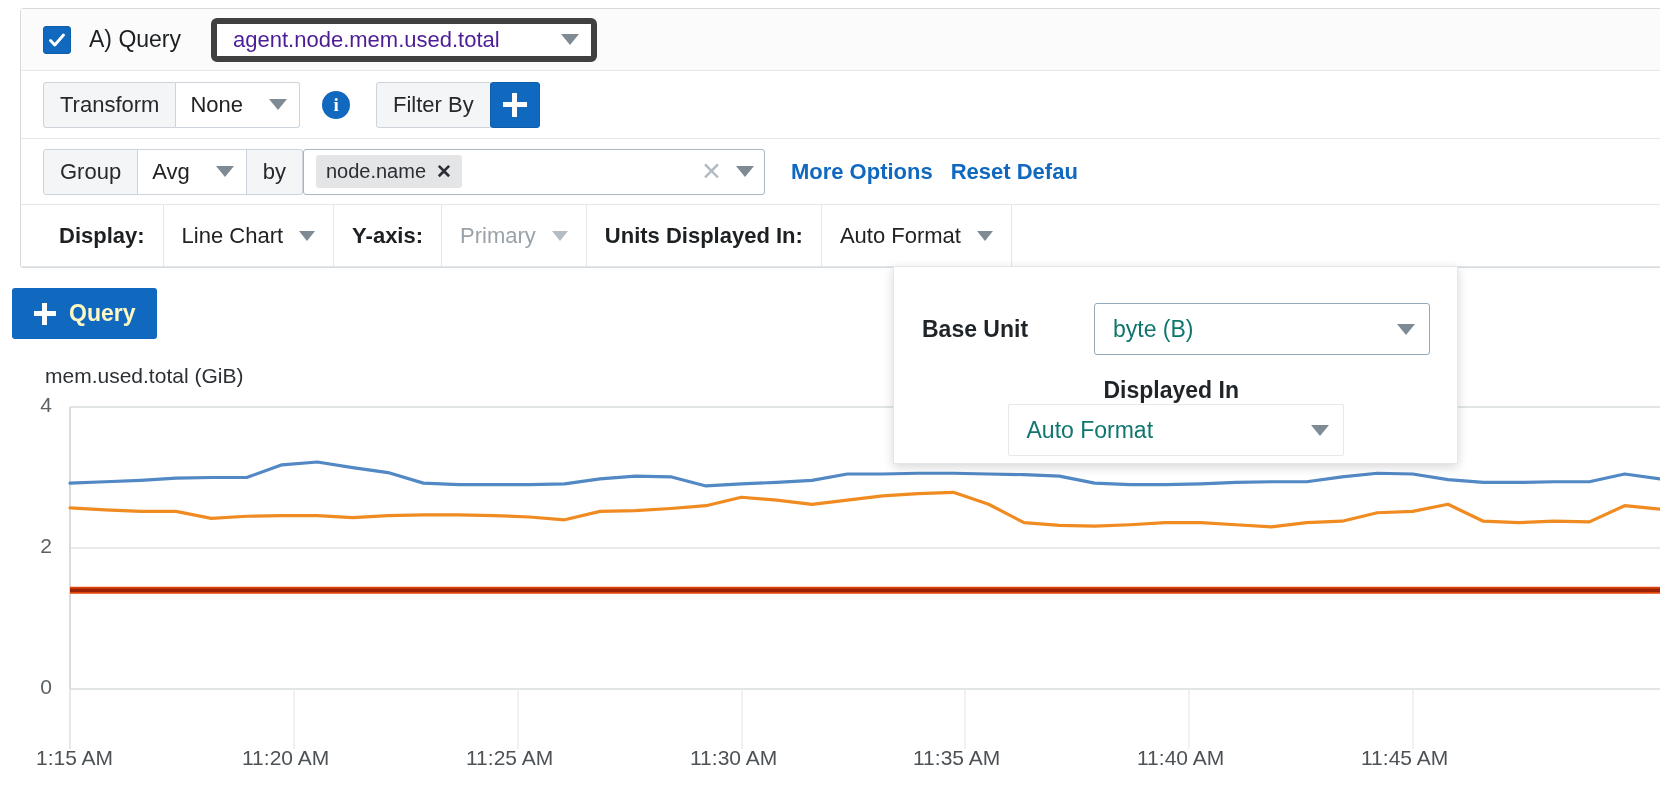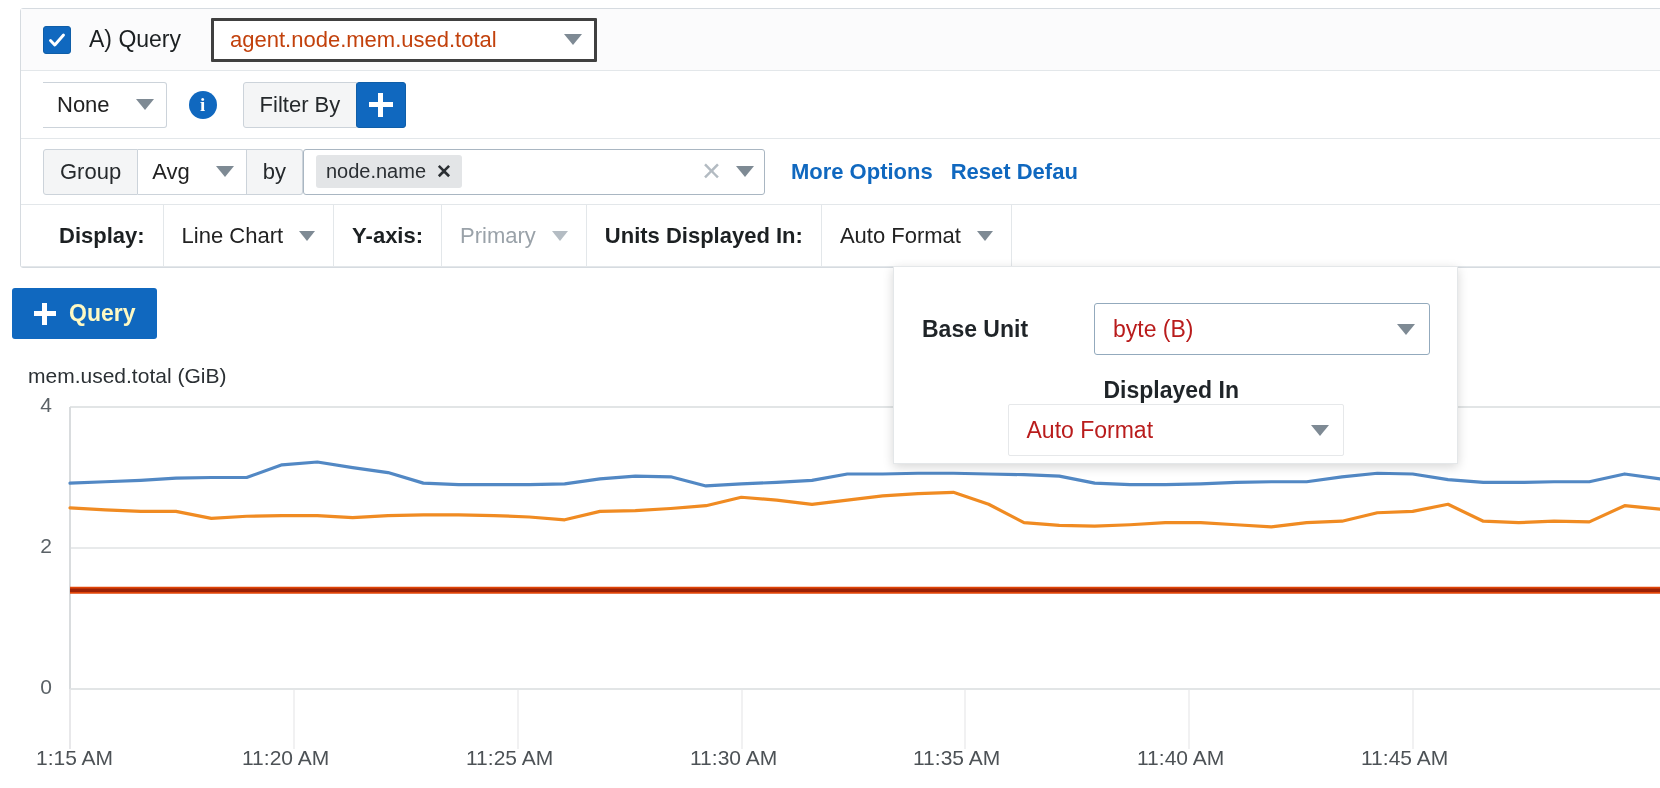--- a/index.html
+++ b/index.html
@@ -39,23 +39,23 @@
     cursor: pointer; flex: none;
   }
   .cbx svg { display:block; }
   .qlabel {
     font-size: 23px; color: #1c2022; margin-left: 18px; white-space: nowrap;
   }
 
   
   .sel {
     display: flex; align-items: center; justify-content: space-between;
-    height: 44px; border: 3px solid #404040; background: #fff;
-    border-radius: 1px; padding: 0 12px 0 16px;
-    font-size: 22px; color: #c2410c; cursor: pointer; white-space: nowrap;
+    height: 44px; border: 6px solid #404040; background: #fff;
+    border-radius: 6px; padding: 0 12px 0 16px;
+    font-size: 22px; color: #4c1d95; cursor: pointer; white-space: nowrap;
   }
   .sel .caret { margin-left: 18px; }
   .caret {
     width: 0; height: 0; border-left: 9px solid transparent;
     border-right: 9px solid transparent; border-top: 11px solid #7e8a94;
     flex: none;
   }
   .caret.sm {
     border-left-width: 8px; border-right-width: 8px; border-top-width: 10px;
   }
@@ -145,21 +145,21 @@
     padding: 12px 22px; font-size: 23px; font-weight: bold;
     cursor:pointer;
   }
   .addq .ph { position:relative; width:22px; height:22px; flex:none; }
   .addq .ph:before, .addq .ph:after { content:""; position:absolute; background:#fff; }
   .addq .ph:before { left:0; top:8px; width:22px; height:5px; }
   .addq .ph:after { top:0; left:8px; height:22px; width:5px; }
 
   
   .chart-title {
-    position:absolute; left:28px; top:364px;
+    position:absolute; left:45px; top:364px;
     font-size: 21px; color:#2b3034;
   }
   .chart-wrap { position:absolute; left:0; top:396px; width:1660px; height:392px; }
   .ylab {
     position:absolute; font-size:21px; color:#5a6166; text-align:right;
     width:40px; right:auto;
   }
   .xlab {
     position:absolute; font-size:21px; color:#4d5256; top:746px;
     white-space:nowrap;
@@ -173,21 +173,21 @@
     z-index: 50;
   }
   .popup-row { display:flex; align-items:center; }
   .popup-row .plabel {
     font-size:23px; font-weight:bold; color:#1f2428;
     width: 200px; padding-left: 28px;
   }
   .p-sel {
     display:flex; align-items:center; justify-content:space-between;
     height:52px; width:336px; padding:0 14px 0 18px;
-    font-size:23px; color:#b91c1c; cursor:pointer; background:#fff;
+    font-size:23px; color:#0f766e; cursor:pointer; background:#fff;
   }
   .p-sel.active { border:1px solid #93aabd; border-radius:3px; }
   .p-sel.plain { border:1px solid #e6e8ea; border-radius:2px; }
 </style>
 </head>
 <body>
 
 <div id="root">
 
   <div class="query-panel">
@@ -200,20 +200,21 @@
       </div>
       <div class="qlabel">A) Query</div>
       <div class="sel sel-metric">
         <span>agent.node.mem.used.total</span>
         <span class="caret"></span>
       </div>
     </div>
 
     <div class="row r2">
       <div class="grp">
+        <div class="seg-label first">Transform</div>
         <div class="seg-sel last">
           <span>None</span>
           <span class="caret"></span>
         </div>
       </div>
       <div class="info-badge">i</div>
       <div class="filter-chip">
         <div class="fl">Filter By</div>
       </div>
       <div class="plus-btn" style="height:46px; margin-left:-1px;">

